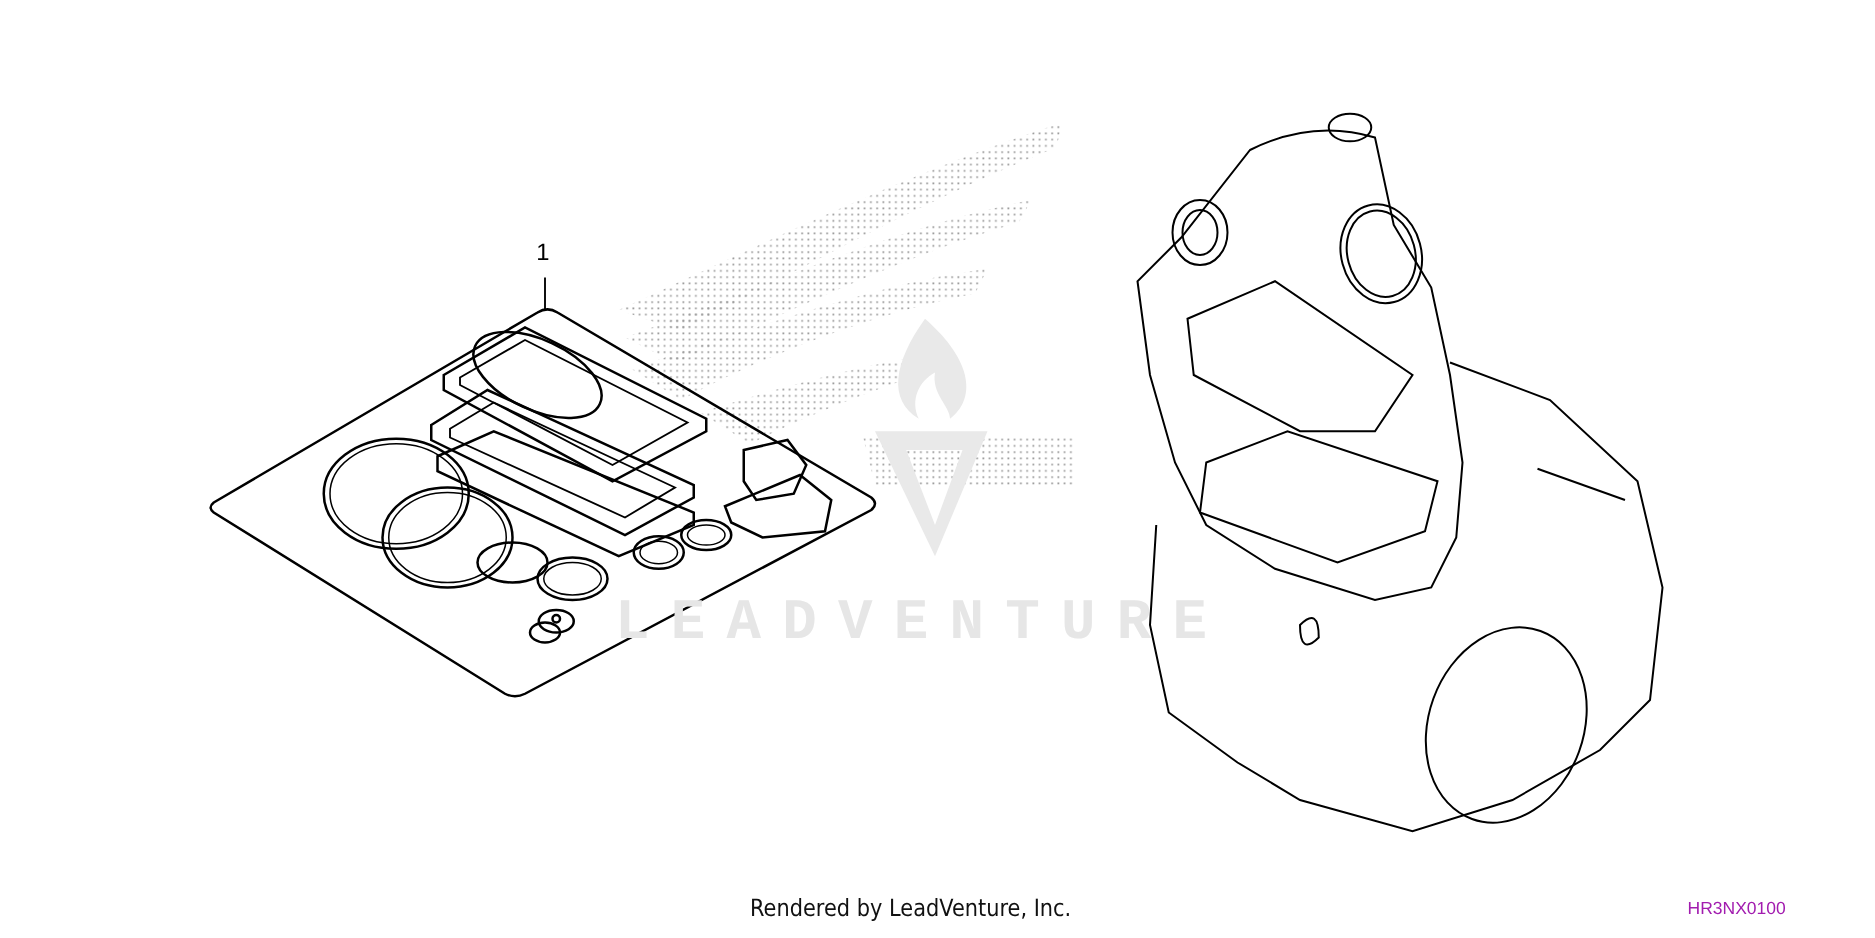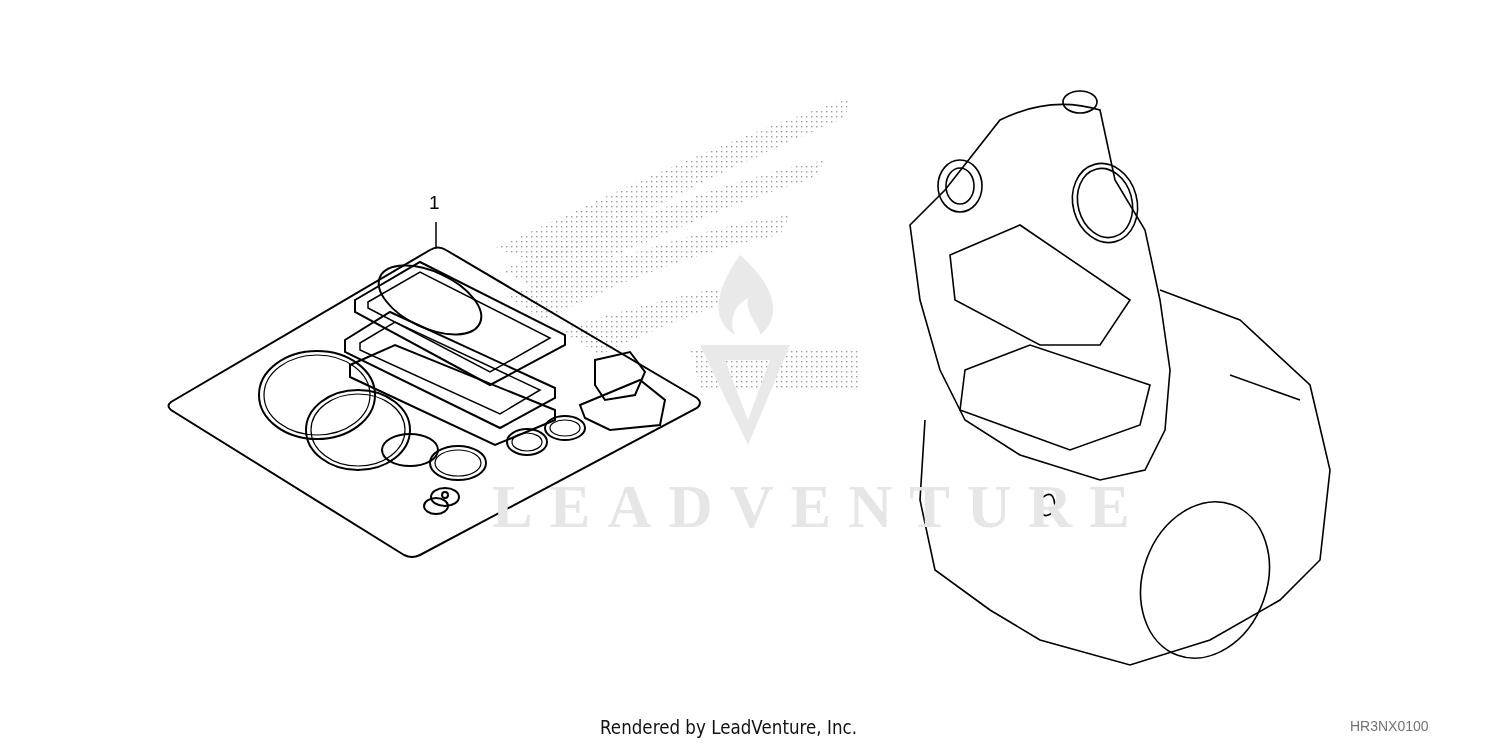--- a/index.html
+++ b/index.html
@@ -1,35 +1,35 @@
 <!DOCTYPE html>
 <html><head>
   <meta charset="utf-8">
   <style>
     html, body { margin: 0; padding: 0; background: #ffffff; }
     body { width: 1500px; height: 750px; position: relative; overflow: hidden;
            font-family: "DejaVu Sans", sans-serif; }
     .canvas { position: absolute; left: 0; top: 0; width: 1500px; height: 750px; }
     .watermark-text {
       position: absolute; left: 492px; top: 472px; width: 520px;
-      font-family: Liberation Serif, serif; font-weight: bold;
-      font-size: 61px; letter-spacing: 17px; color: #e6e6e6; white-space: nowrap;
+      font-family: Liberation Mono, monospace; font-weight: bold;
+      font-size: 46px; letter-spacing: 17px; color: #e6e6e6; white-space: nowrap;
     }
     .callout-label {
       position: absolute; left: 429px; top: 192px;
       font-family: "Liberation Sans", sans-serif; font-size: 19px; color: #000;
     }
     .footer-credit {
       position: absolute; left: 600px; top: 716px;
       font-family: "DejaVu Sans", sans-serif; font-size: 19px; color: #111;
       transform: scaleX(0.88); transform-origin: left top; white-space: nowrap;
     }
     .diagram-code {
       position: absolute; left: 1350px; top: 718px;
-      font-family: "Liberation Sans", sans-serif; font-size: 14px; color: #737373;
+      font-family: "Liberation Sans", sans-serif; font-size: 14px; color: #a21caf;
       white-space: nowrap;
     }
   </style>
 </head>
 <body>
 
 <div class="canvas">
   <svg width="1500" height="750" viewBox="0 0 1500 750" xmlns="http://www.w3.org/2000/svg">
     <defs>
       <pattern id="dots" width="5" height="5" patternUnits="userSpaceOnUse">

